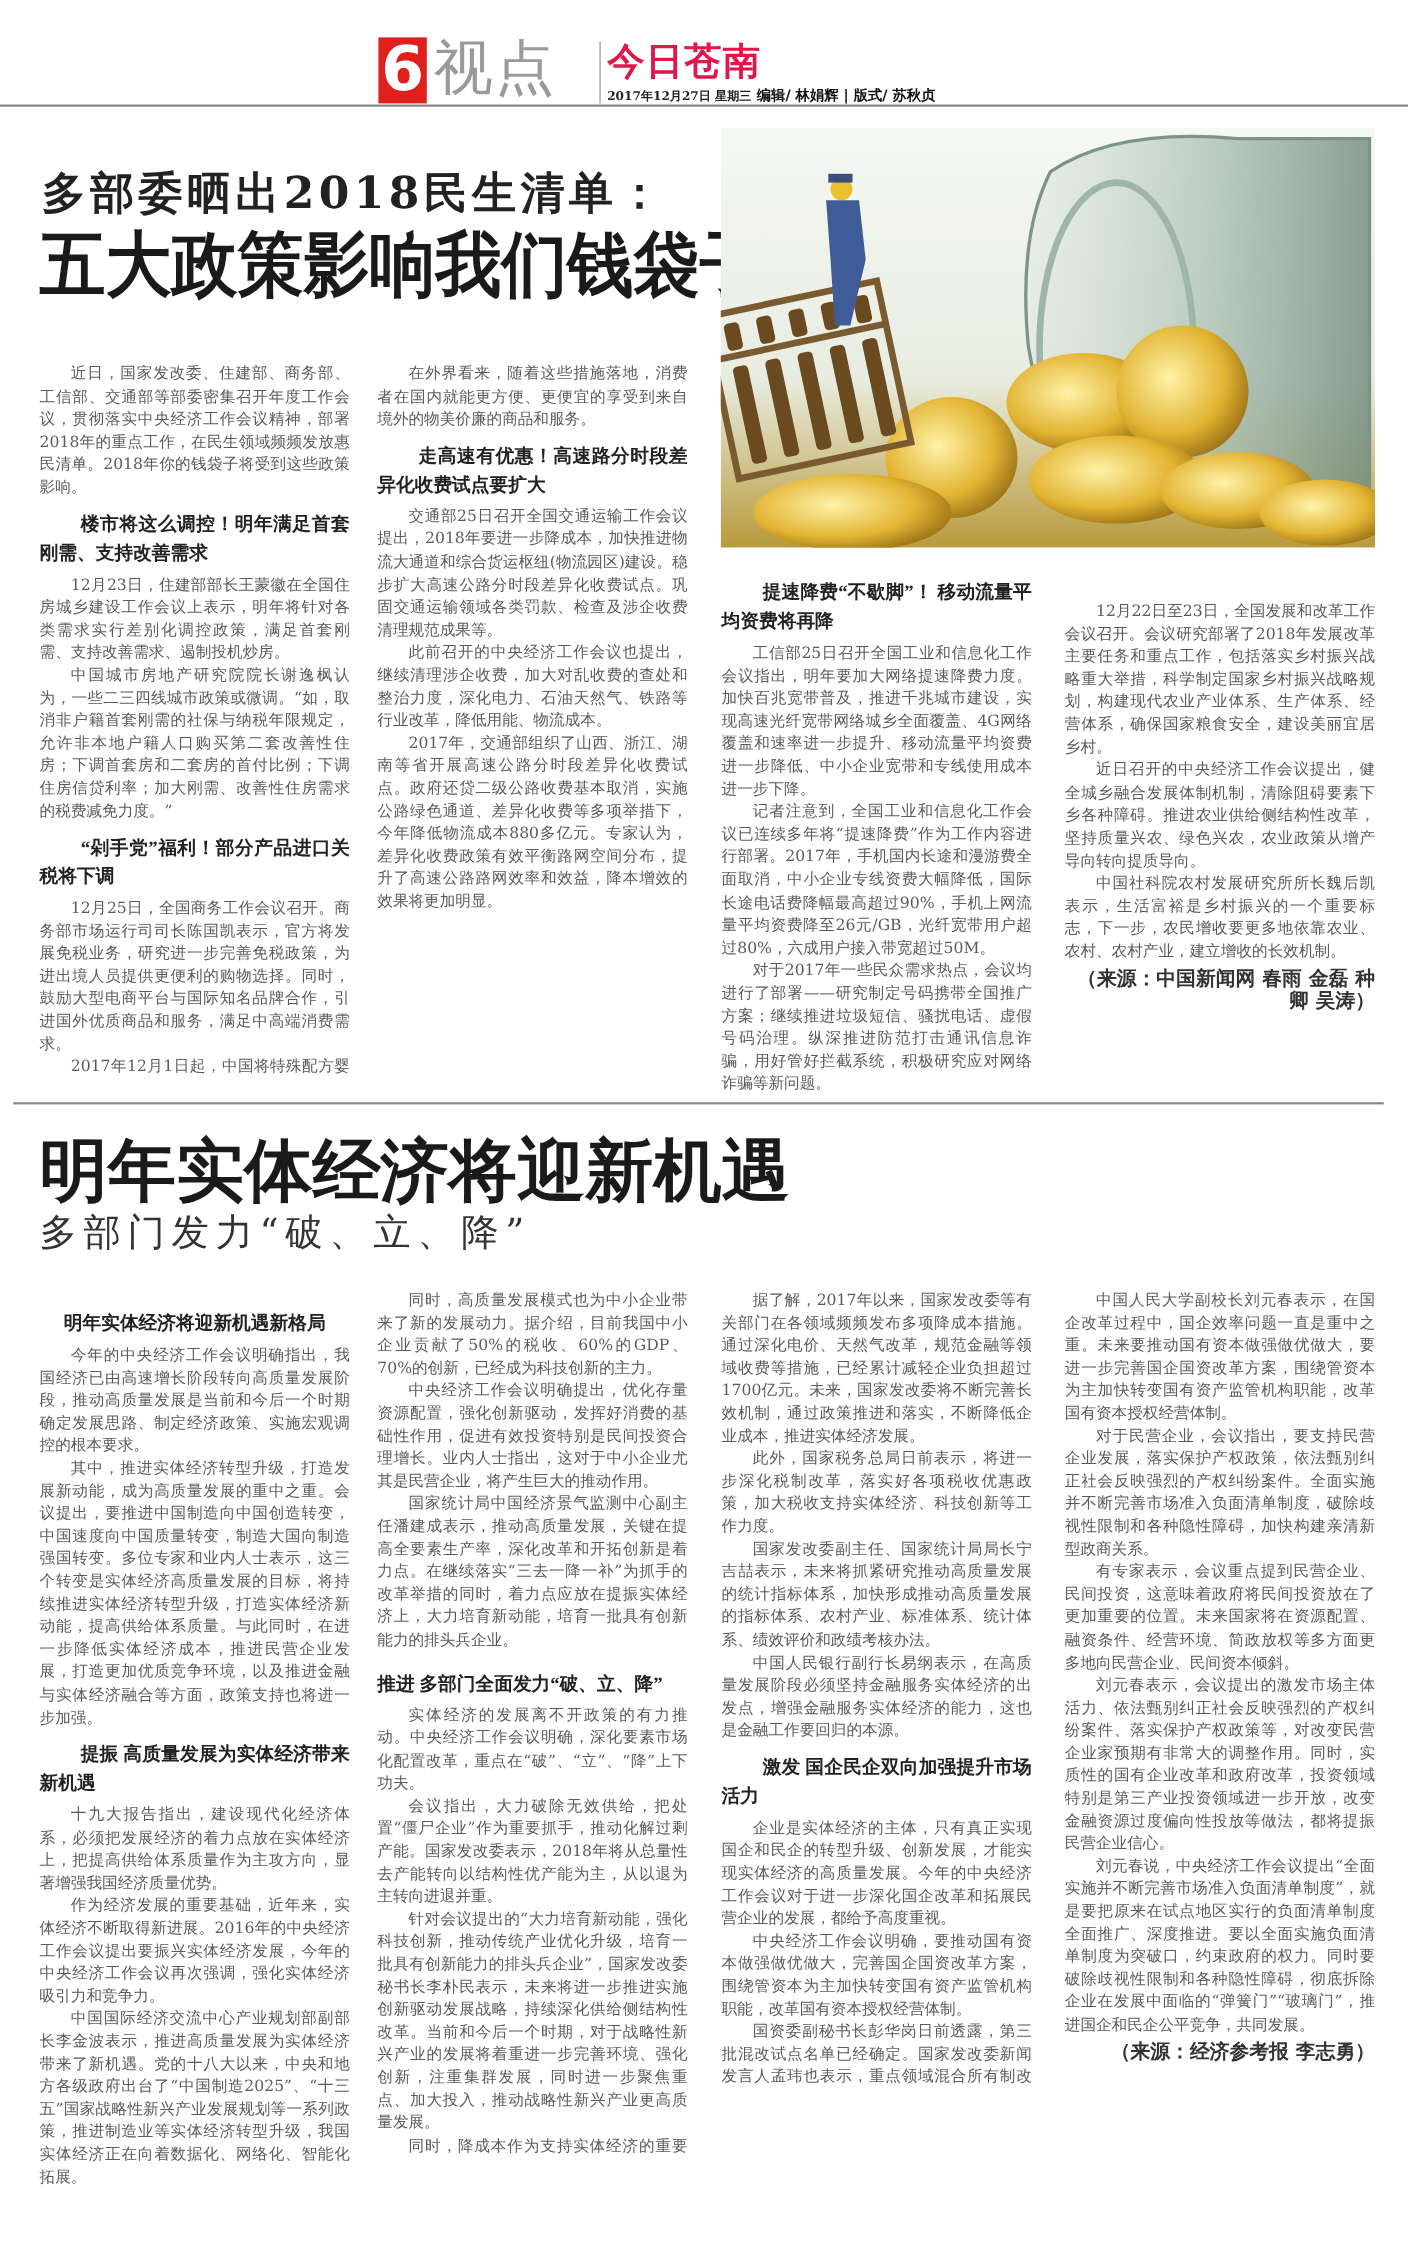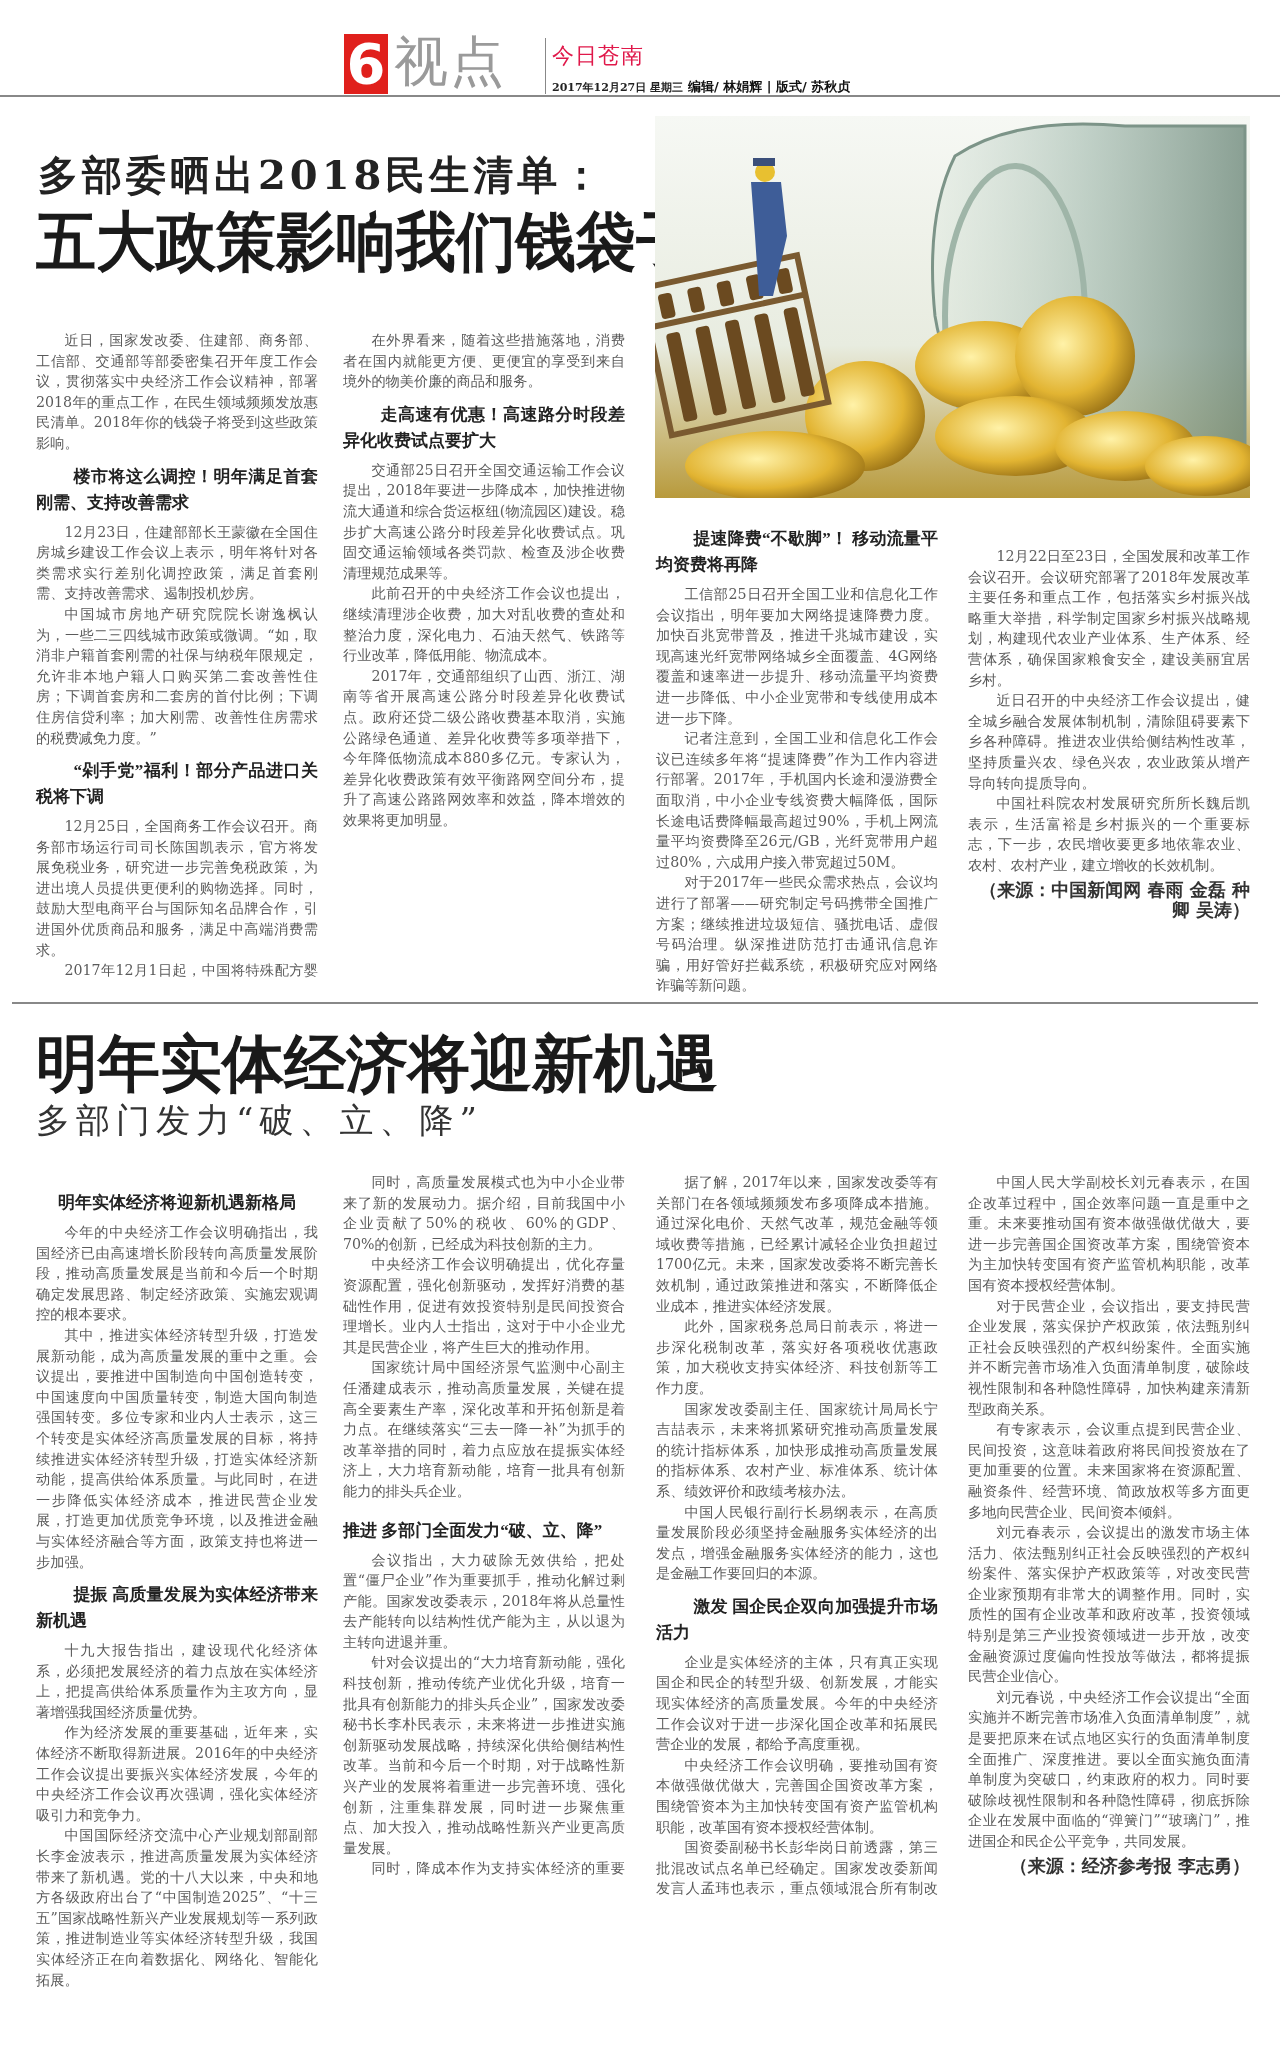--- a/index.html
+++ b/index.html
@@ -2,21 +2,21 @@
 <html><head>
 <meta charset="utf-8">
 <style>
   html,body{margin:0;padding:0;background:#fff;}
   body{width:1280px;height:2060px;position:relative;overflow:hidden;font-family:"DejaVu Serif",serif;color:#555;}
   .abs{position:absolute;}
   
   .mast-num{left:344px;top:34px;width:44px;height:60px;background:#e0201c;color:#fff;font-family:"DejaVu Sans",sans-serif;font-weight:bold;font-size:56px;line-height:60px;text-align:center;}
   .mast-sec{left:394px;top:28px;font-family:"DejaVu Sans",sans-serif;font-weight:normal;font-size:54px;color:#9a9a9a;letter-spacing:2px;line-height:68px;}
   .mast-div{left:545px;top:38px;width:1px;height:56px;background:#888;}
-  .mast-paper{left:552px;top:36px;font-family:"DejaVu Sans",sans-serif;font-weight:normal;font-size:22px;color:#e0184a;line-height:40px;letter-spacing:1px;}
+  .mast-paper{left:552px;top:36px;font-family:"DejaVu Sans",sans-serif;font-weight:bold;font-size:34px;color:#e0184a;line-height:40px;letter-spacing:1px;}
   .mast-date{left:552px;top:80px;font-size:11px;color:#222;font-weight:bold;}
   .mast-editor{left:688px;top:78px;font-family:"DejaVu Sans",sans-serif;font-size:13px;color:#111;font-weight:bold;}
   .mast-rule{left:0;top:95px;width:1280px;height:2px;background:#888;}
   
   .kicker1{left:38px;top:148px;font-size:40px;color:#222;letter-spacing:4px;font-weight:bold;}
   .headline1{left:36px;top:202px;font-family:"DejaVu Sans",sans-serif;font-weight:900;font-size:60px;color:#1a1a1a;letter-spacing:0;line-height:72px;transform:scaleY(1.08);transform-origin:top left;}
   .photo{left:655px;top:116px;width:595px;height:382px;overflow:hidden;}
   .col{position:absolute;width:282px;font-size:14.2px;line-height:20.6px;color:#5a5a5a;text-align:justify;}
   .col p{margin:0;text-indent:2em;}
   .col h3{margin:10px 0 6px 0;font-family:Liberation Serif, serif;font-weight:bold;font-size:17px;line-height:26px;color:#222;text-indent:2.2em;}
@@ -142,20 +142,21 @@
   <p>十九大报告指出，建设现代化经济体系，必须把发展经济的着力点放在实体经济上，把提高供给体系质量作为主攻方向，显著增强我国经济质量优势。</p>
   <p>作为经济发展的重要基础，近年来，实体经济不断取得新进展。2016年的中央经济工作会议提出要振兴实体经济发展，今年的中央经济工作会议再次强调，强化实体经济吸引力和竞争力。</p>
   <p>中国国际经济交流中心产业规划部副部长李金波表示，推进高质量发展为实体经济带来了新机遇。党的十八大以来，中央和地方各级政府出台了“中国制造2025”、“十三五”国家战略性新兴产业发展规划等一系列政策，推进制造业等实体经济转型升级，我国实体经济正在向着数据化、网络化、智能化拓展。</p>
 </div>
 
 <div class="col" style="left:343px;top:1172px;">
   <p>同时，高质量发展模式也为中小企业带来了新的发展动力。据介绍，目前我国中小企业贡献了50%的税收、60%的GDP、70%的创新，已经成为科技创新的主力。</p>
   <p>中央经济工作会议明确提出，优化存量资源配置，强化创新驱动，发挥好消费的基础性作用，促进有效投资特别是民间投资合理增长。业内人士指出，这对于中小企业尤其是民营企业，将产生巨大的推动作用。</p>
   <p>国家统计局中国经济景气监测中心副主任潘建成表示，推动高质量发展，关键在提高全要素生产率，深化改革和开拓创新是着力点。在继续落实“三去一降一补”为抓手的改革举措的同时，着力点应放在提振实体经济上，大力培育新动能，培育一批具有创新能力的排头兵企业。</p>
   <h3 class="noindent" style="margin-top:16px;">推进 多部门全面发力“破、立、降”</h3>
+  <p>实体经济的发展离不开政策的有力推动。中央经济工作会议明确，深化要素市场化配置改革，重点在“破”、“立”、“降”上下功夫。</p>
   <p>会议指出，大力破除无效供给，把处置“僵尸企业”作为重要抓手，推动化解过剩产能。国家发改委表示，2018年将从总量性去产能转向以结构性优产能为主，从以退为主转向进退并重。</p>
   <p>针对会议提出的“大力培育新动能，强化科技创新，推动传统产业优化升级，培育一批具有创新能力的排头兵企业”，国家发改委秘书长李朴民表示，未来将进一步推进实施创新驱动发展战略，持续深化供给侧结构性改革。当前和今后一个时期，对于战略性新兴产业的发展将着重进一步完善环境、强化创新，注重集群发展，同时进一步聚焦重点、加大投入，推动战略性新兴产业更高质量发展。</p>
   <p style="height:20px;overflow:hidden;">同时，降成本作为支持实体经济的重要举措将持续加力。会议指出，大力降低实体经济成本，降低制度性交易成本，继续清理涉企收费，加大对乱收费的查处和整治力度，深化电力、石油天然气、铁路等行业改革，降低用能、物流成本。</p>
 </div>
 
 <div class="col" style="left:656px;top:1172px;">
   <p>据了解，2017年以来，国家发改委等有关部门在各领域频频发布多项降成本措施。通过深化电价、天然气改革，规范金融等领域收费等措施，已经累计减轻企业负担超过1700亿元。未来，国家发改委将不断完善长效机制，通过政策推进和落实，不断降低企业成本，推进实体经济发展。</p>
   <p>此外，国家税务总局日前表示，将进一步深化税制改革，落实好各项税收优惠政策，加大税收支持实体经济、科技创新等工作力度。</p>
   <p>国家发改委副主任、国家统计局局长宁吉喆表示，未来将抓紧研究推动高质量发展的统计指标体系，加快形成推动高质量发展的指标体系、农村产业、标准体系、统计体系、绩效评价和政绩考核办法。</p>
   <p>中国人民银行副行长易纲表示，在高质量发展阶段必须坚持金融服务实体经济的出发点，增强金融服务实体经济的能力，这也是金融工作要回归的本源。</p>

